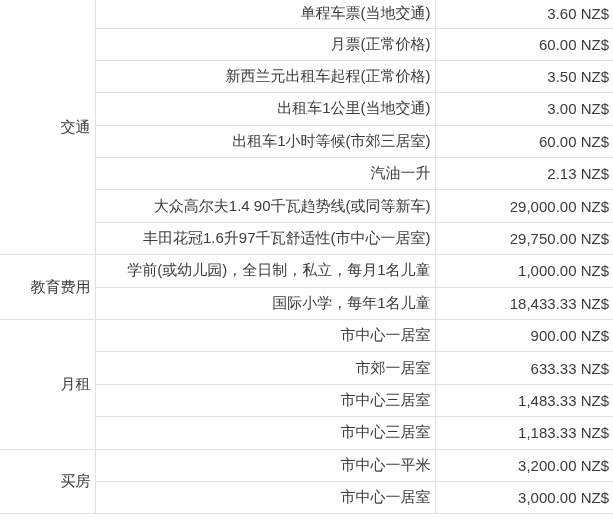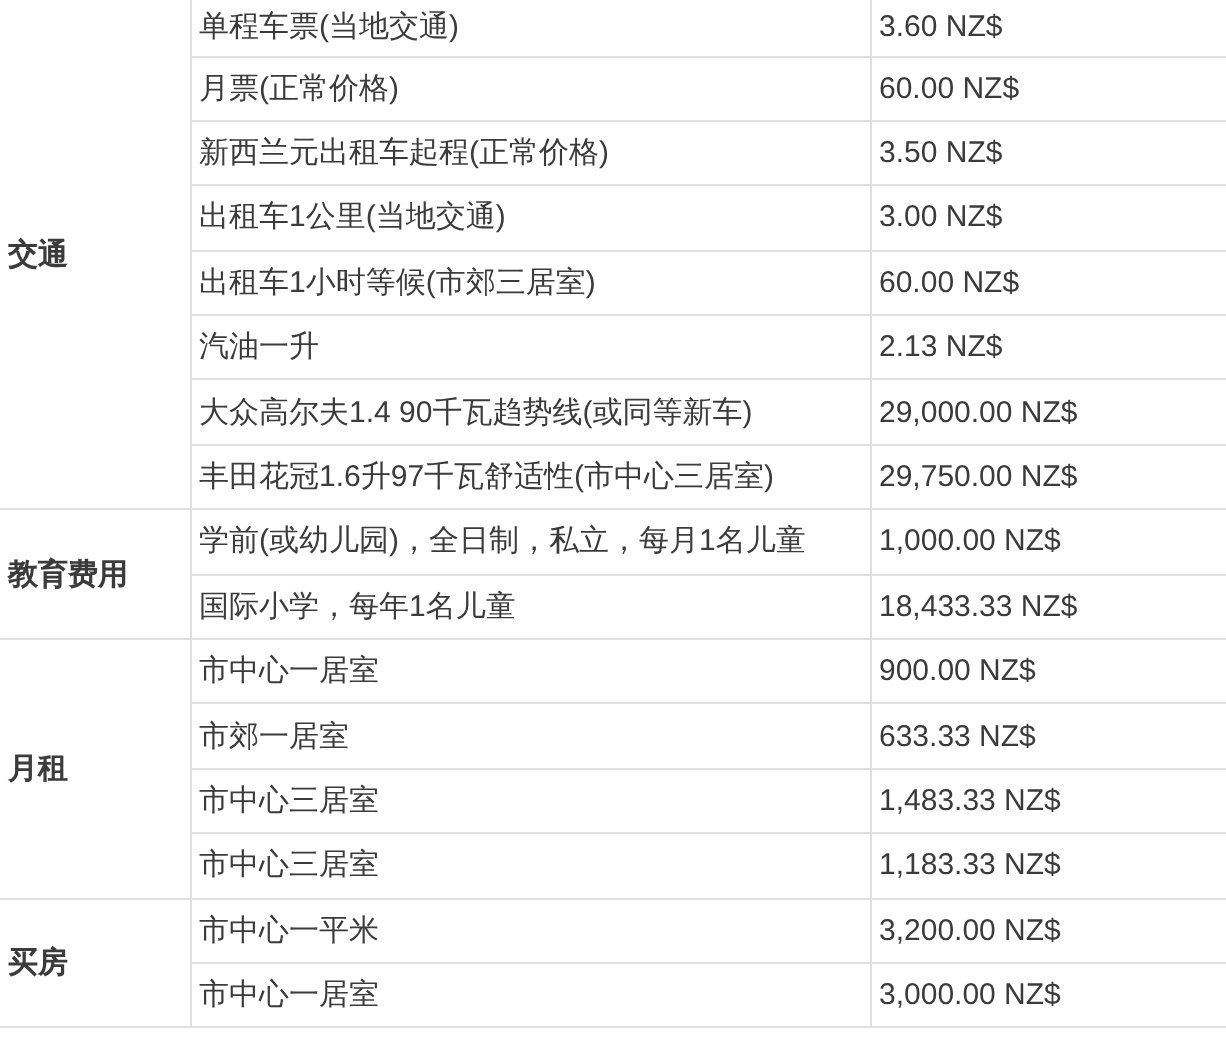--- a/index.html
+++ b/index.html
@@ -17,32 +17,32 @@
   }
   table.cost-table {
     border-collapse: collapse;
     table-layout: fixed;
     width: 613px;
   }
   col.c-cat   { width: 95px; }
   col.c-item  { width: 340px; }
   col.c-price { width: 178px; }
   table.cost-table td {
-    text-align: left;
+    text-align: right;
     vertical-align: middle;
     font-size: 15px;
     color: #3b3b3b;
     padding: 0 4px;
     overflow: hidden;
     white-space: nowrap;
   }
   table.cost-table tr { height: 32.4px; }
   table.cost-table tbody tr:first-child { height: 28px; }
   td.cat {
-    font-weight: bold;
+    font-weight: normal;
     color: #333333;
     border-right: 1px solid #e0e0e0;
     border-bottom: 1px solid #e0e0e0;
     background: #ffffff;
   }
   td.item {
     border-left: 1px solid #e0e0e0;
     border-right: 1px solid #e0e0e0;
     border-bottom: 1px solid #e0e0e0;
     background: #ffffff;
@@ -86,21 +86,21 @@
         </tr>
         <tr>
           <td class="item">汽油一升</td>
           <td class="price">2.13 NZ$</td>
         </tr>
         <tr>
           <td class="item">大众高尔夫1.4 90千瓦趋势线(或同等新车)</td>
           <td class="price">29,000.00 NZ$</td>
         </tr>
         <tr>
-          <td class="item">丰田花冠1.6升97千瓦舒适性(市中心三居室)</td>
+          <td class="item">丰田花冠1.6升97千瓦舒适性(市中心一居室)</td>
           <td class="price">29,750.00 NZ$</td>
         </tr>
         <tr>
           <td rowspan="2" class="cat">教育费用</td>
           <td class="item">学前(或幼儿园)，全日制，私立，每月1名儿童</td>
           <td class="price">1,000.00 NZ$</td>
         </tr>
         <tr>
           <td class="item">国际小学，每年1名儿童</td>
           <td class="price">18,433.33 NZ$</td>

